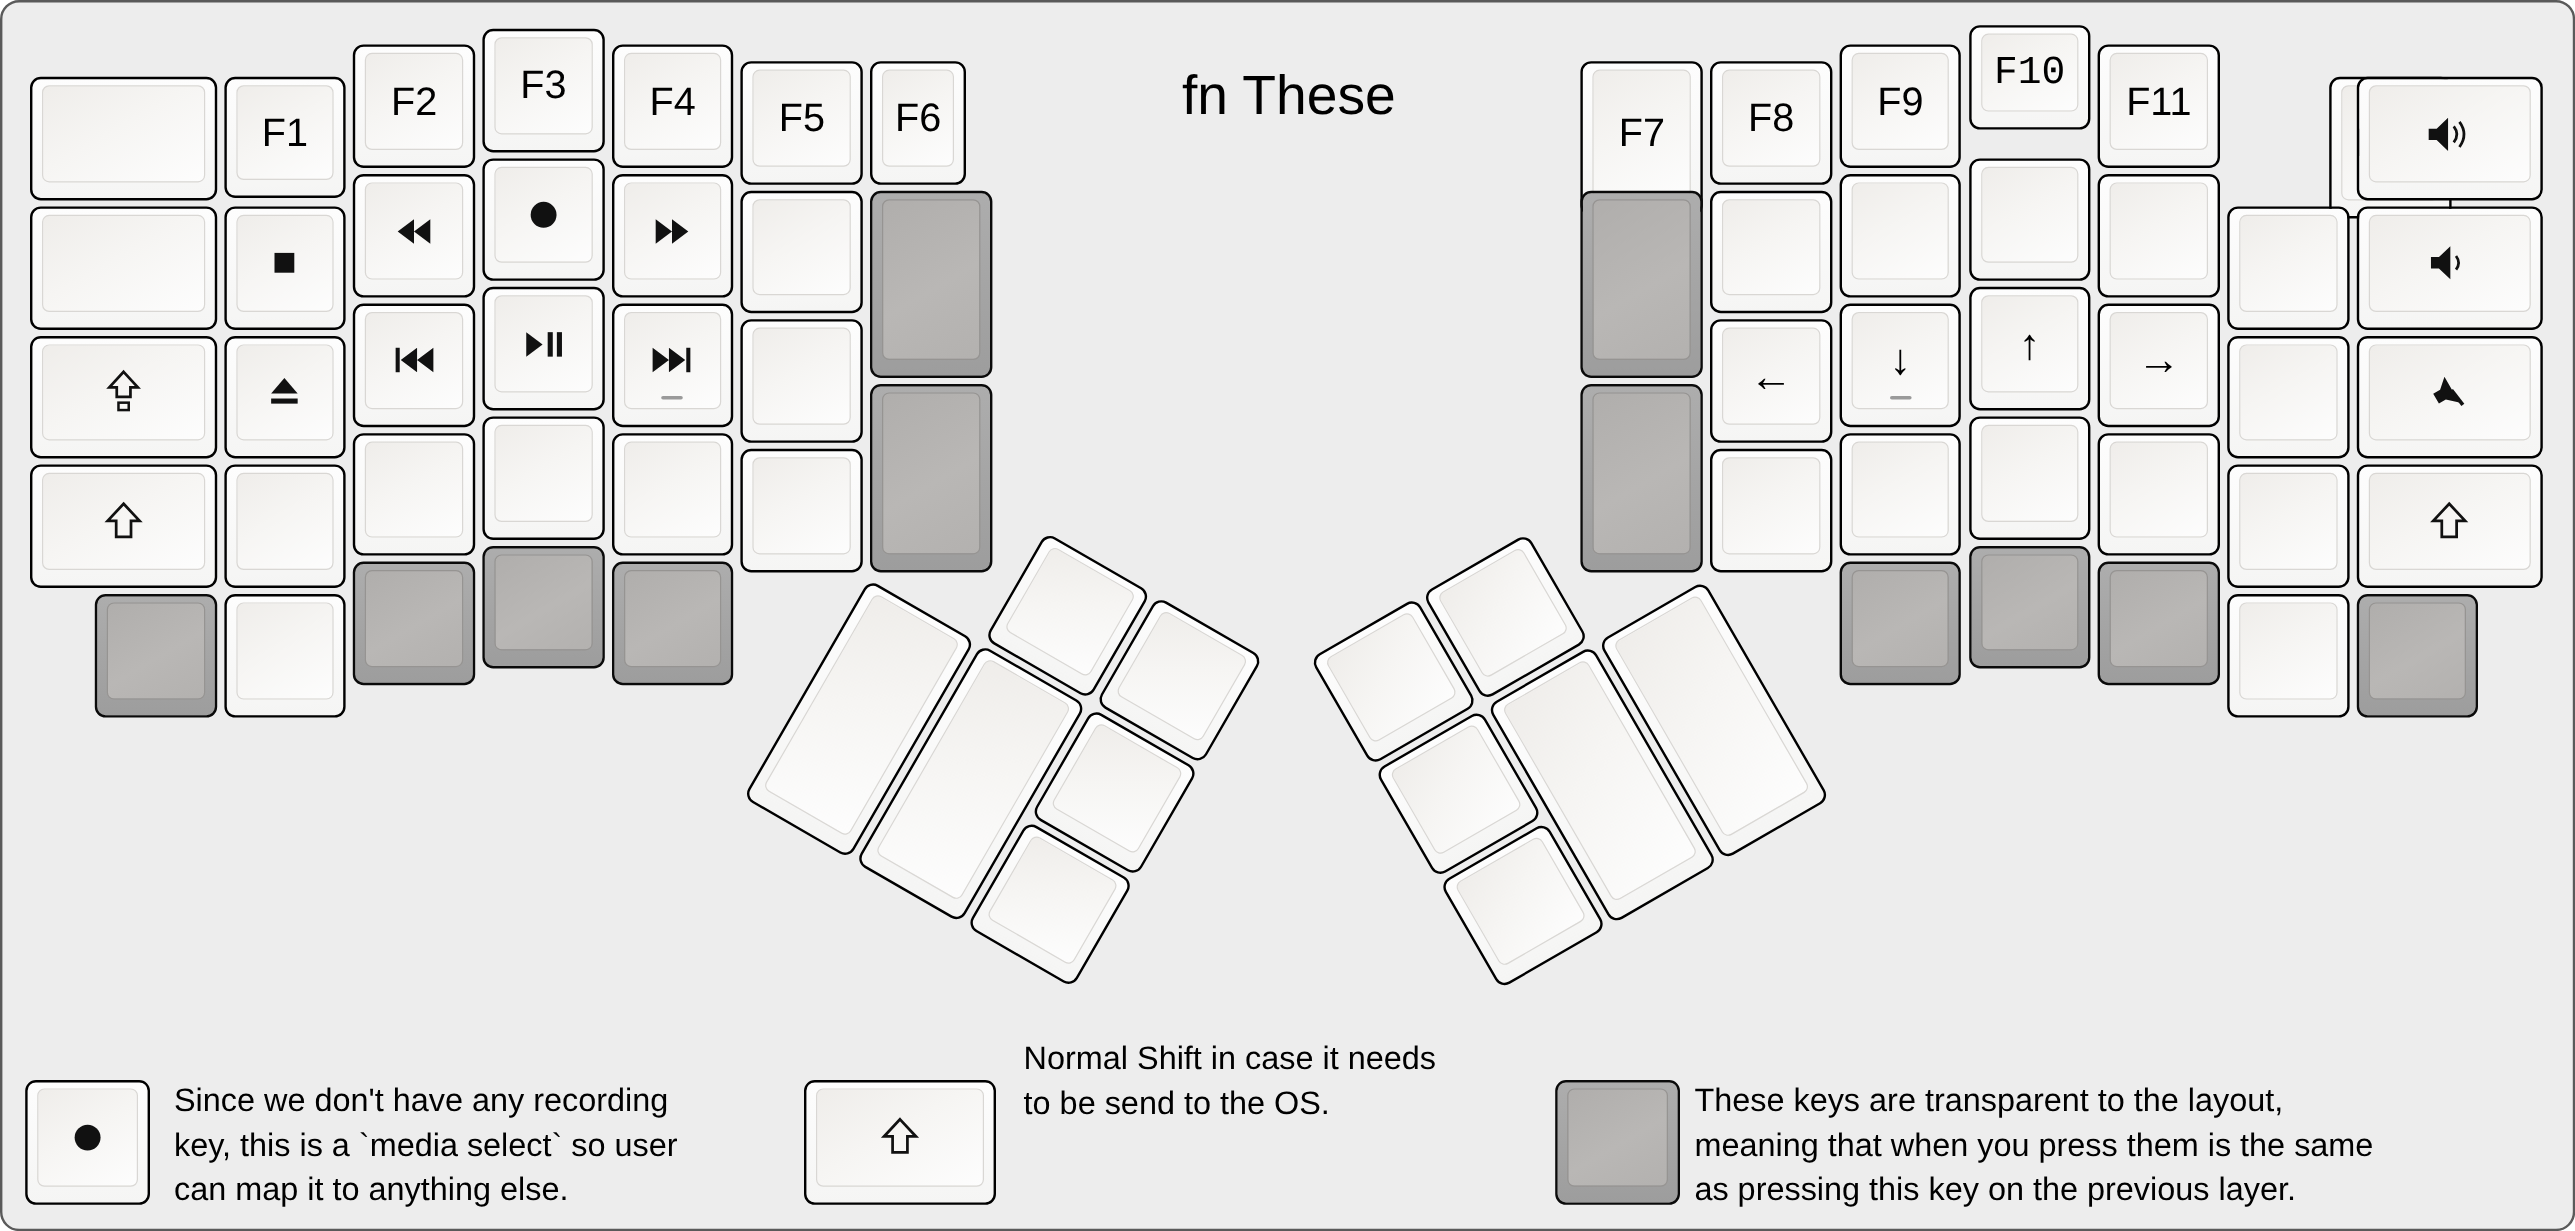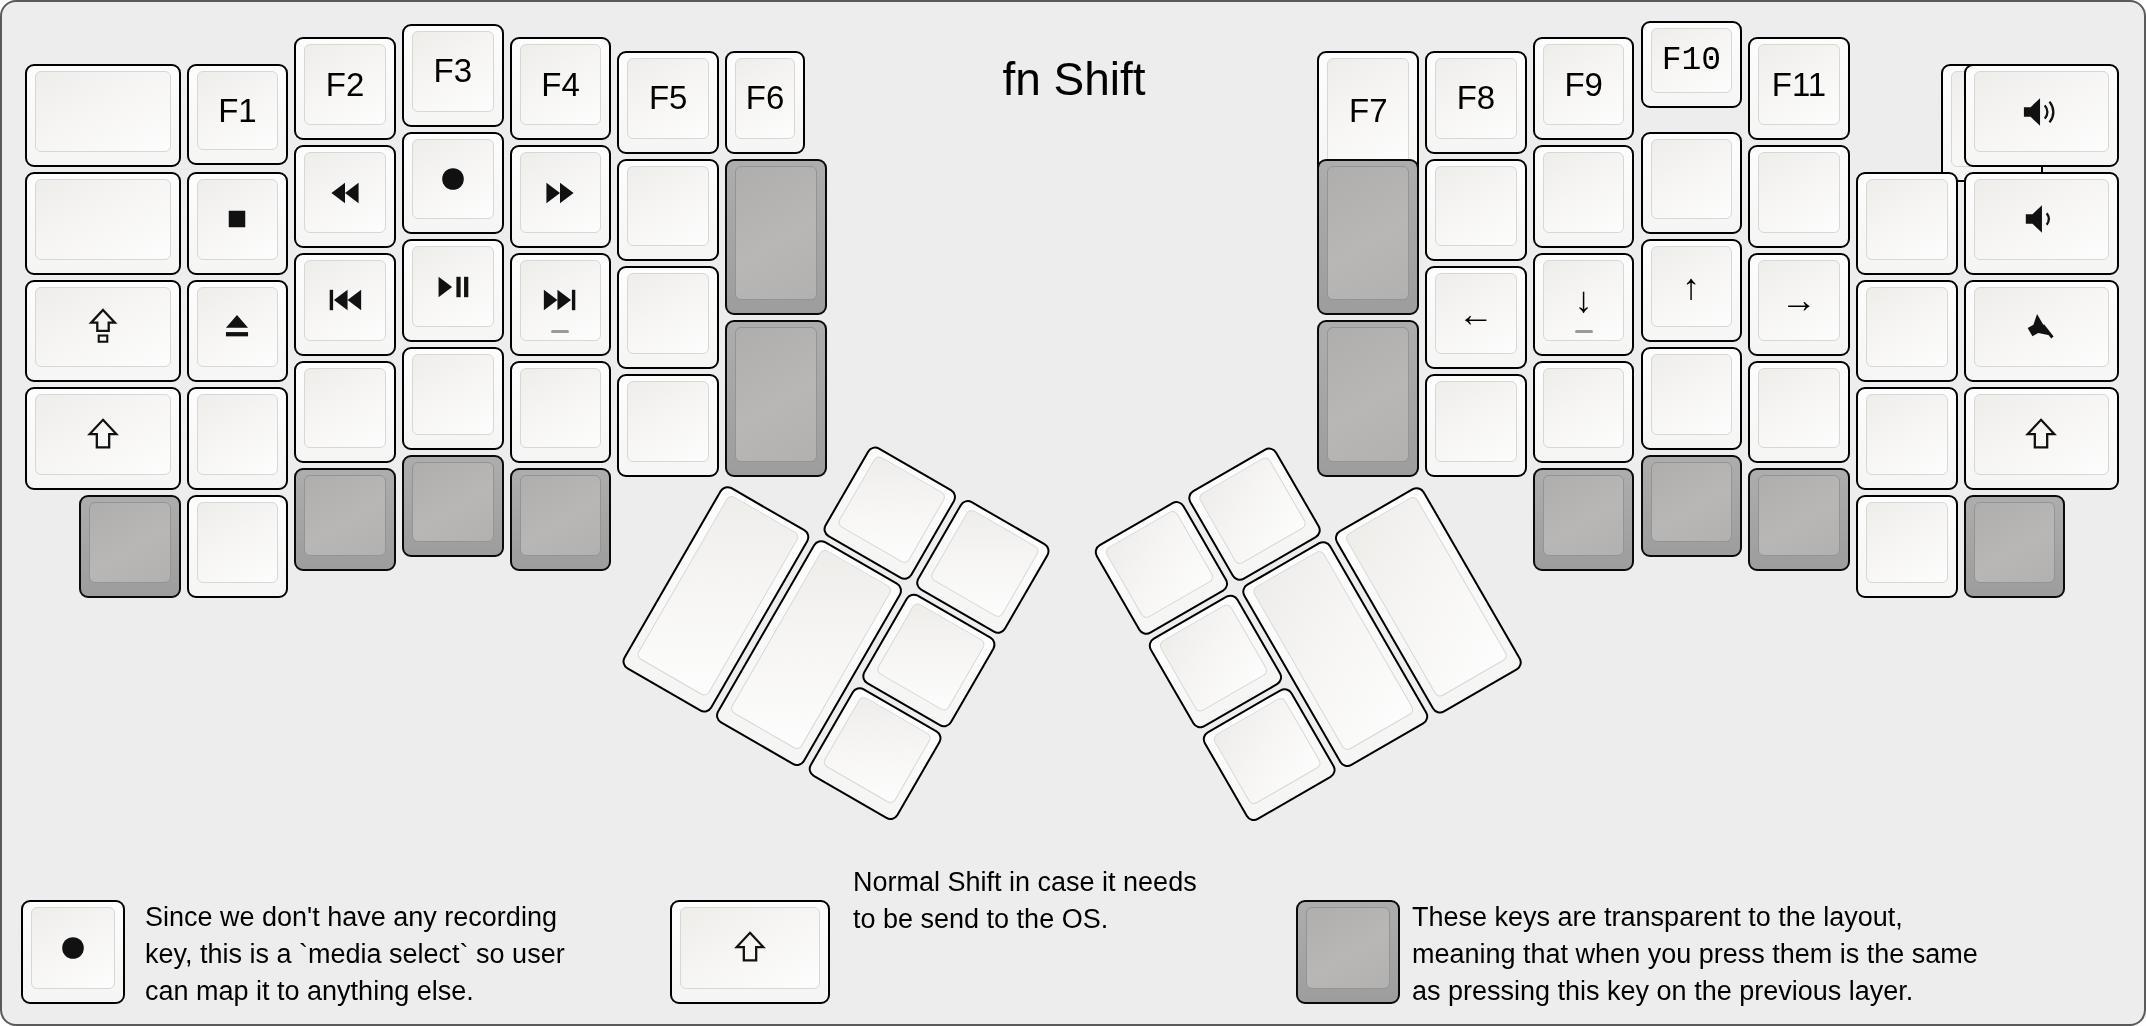--- a/index.html
+++ b/index.html
@@ -20,21 +20,21 @@
   .icon svg{display:block;}
   .homing{position:absolute;bottom:7px;left:50%;transform:translateX(-50%);
           width:18px;height:3px;border-radius:2px;background:#9a9a9a;}
   .cluster{position:absolute;width:0;height:0;transform-origin:0 0;}
   .legend-item-text{position:absolute;font-size:27px;line-height:37px;color:#000;white-space:pre;}
 </style>
 </head>
 <body>
 
 <div id="canvas">
-  <div id="page-title">fn Shift</div>
+  <div id="page-title">fn These</div>
   <div id="keyboard">
       <div class="key" style="left: 23px; top: 62.3875px; width: 155.55px; height: 102.7px;">
         <div class="face"></div>
       </div>
       <div class="key" style="left: 184.55px; top: 62.3875px; width: 101.7px; height: 101px;">
         <div class="face">
           <span class="klabel">F1</span>
         </div>
       </div>
       <div class="key" style="left: 292.25px; top: 35.4625px; width: 101.7px; height: 102.7px;">

